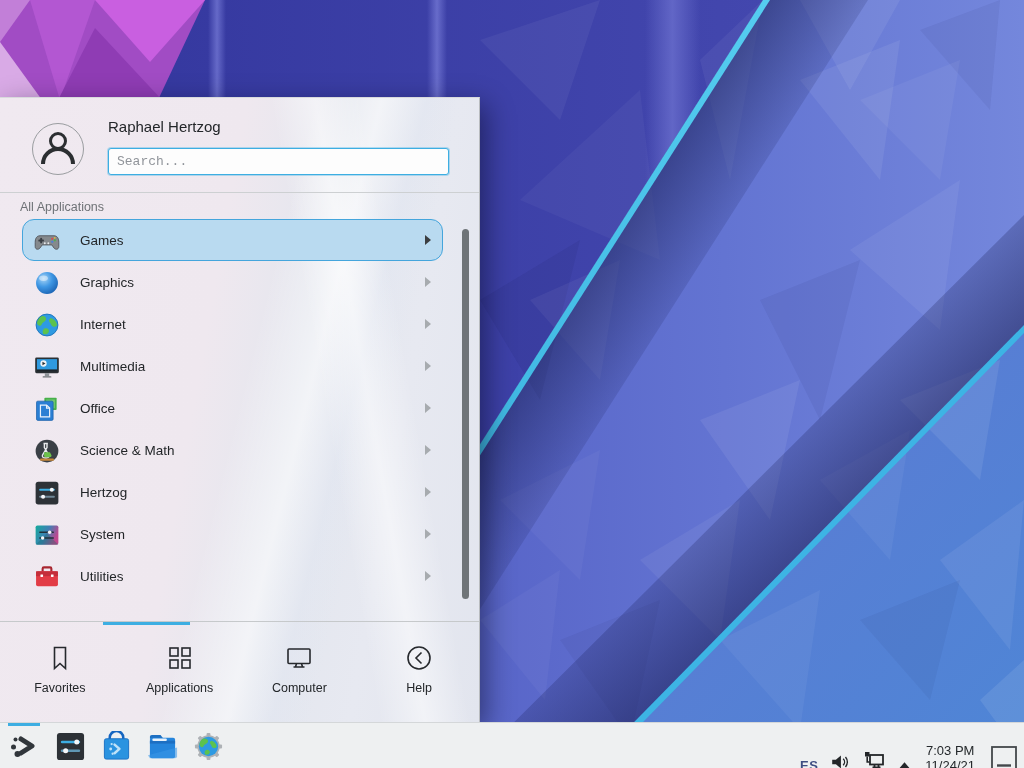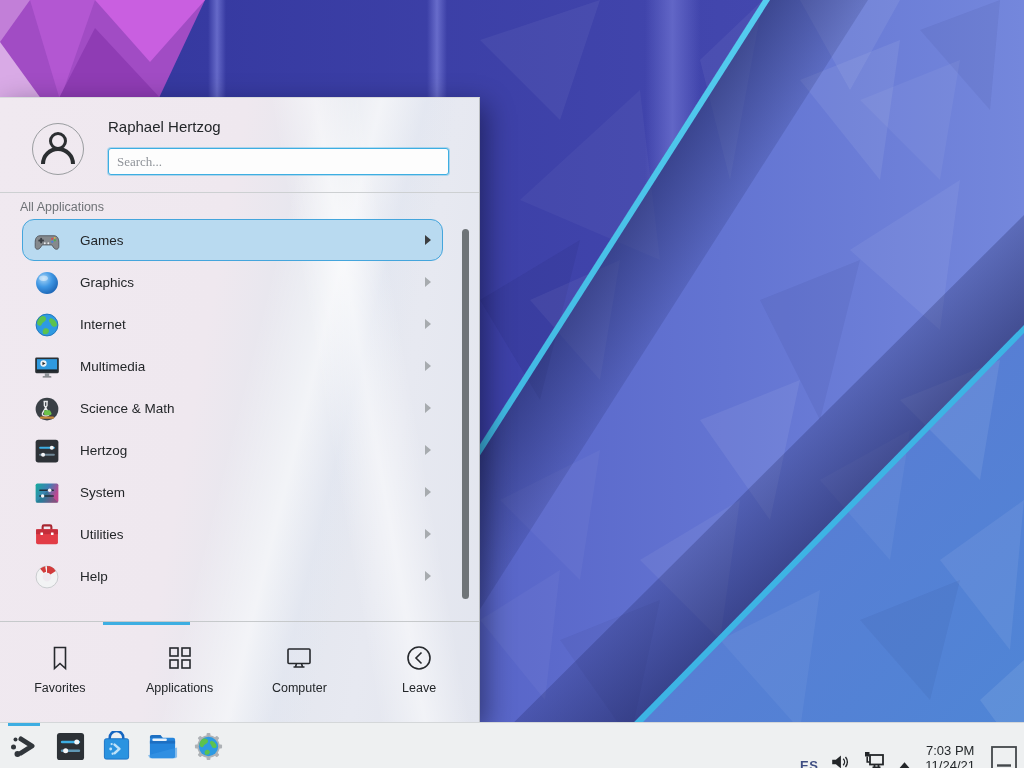--- a/index.html
+++ b/index.html
@@ -27,21 +27,21 @@
     transform:skewX(10deg); pointer-events:none;
   }
   .menu-inner { position:absolute; inset:0; z-index:2; }
 
   .menu-header { position:absolute; left:0; top:0; right:0; height:95px; border-bottom:1px solid #cdd0d2; }
   .avatar { position:absolute; left:32px; top:25px; width:52px; height:52px; border:1px solid #9a9da0; border-radius:50%; }
   .username { position:absolute; left:108px; top:20px; font-size:15px; color:#232629; }
   .search { position:absolute; left:108px; top:50px; width:341px; height:27px;
     background:#fdfdfd; border:1px solid #3daee2; border-radius:3px;
     box-shadow:0 0 0 1px rgba(61,174,226,0.35);
-    font-family:Liberation Serif, serif; font-size:13px; color:#232629;
+    font-family:Liberation Mono, monospace; font-size:13px; color:#232629;
     padding:0 8px; outline:none; }
   .search::placeholder { color:#90949a; opacity:1; }
 
   .section-label { position:absolute; left:20px; top:102px; font-size:12.5px; color:#6e7276; }
 
   .cat-list { position:absolute; left:0; top:121px; right:0; height:402px; overflow:hidden; }
   .cat-row { position:relative; height:42px; margin:0 36px 0 22px; border:1px solid transparent;
     border-radius:12px; display:flex; align-items:center; cursor:default; }
   .cat-row.selected { background:#b9daf0; border-color:#44a5dc; }
   .cat-icon { position:absolute; left:10px; top:7px; width:28px; height:28px; }
@@ -234,20 +234,32 @@
             <rect x="4.5" y="19" width="23" height="2" fill="#1c242a"></rect>
             <circle cx="12" cy="12" r="3.6" fill="#f2f4f6"></circle>
             <path d="M10.8 9.9 L14.3 12 L10.8 14.1 Z" fill="#2b3034"></path>
             <rect x="13.5" y="23" width="5" height="3.5" fill="#8f9499"></rect>
             <rect x="11" y="26.5" width="10" height="1.5" rx="0.7" fill="#6e7377"></rect>
           </svg>
           <span class="cat-label">Multimedia</span>
           <span class="chev"></span>
         </div>
 
+        <div class="cat-row">
+          <svg class="cat-icon" viewBox="0 0 32 32">
+            <rect x="13" y="3" width="14" height="14" rx="1" fill="#47b04a"></rect>
+            <rect x="15" y="5" width="10" height="10" rx="0.5" fill="#8fd890" opacity="0.6"></rect>
+            <rect x="4" y="7" width="19" height="22" rx="1.5" fill="#2a7fd4"></rect>
+            <rect x="4" y="7" width="19" height="22" rx="1.5" fill="none" stroke="#1b5ea8" stroke-width="0.8"></rect>
+            <path d="M8.5 11.5 h7 l3.5 3.5 v10 h-10.5 z" fill="none" stroke="#eaf2fb" stroke-width="1.4"></path>
+            <path d="M15.5 11.5 v3.5 h3.5" fill="none" stroke="#eaf2fb" stroke-width="1.4"></path>
+          </svg>
+          <span class="cat-label">Office</span>
+          <span class="chev"></span>
+        </div>
 
         <div class="cat-row">
           <svg class="cat-icon" viewBox="0 0 32 32">
             <circle cx="16" cy="16" r="13" fill="#3a4046"></circle>
             <path d="M13.5 7.5 h5 M14.5 7.5 v4.5 l5 8.5 c1 2 -0.5 3.5 -2.8 3.5 h-1.4 c-2.3 0 -3.8 -1.5 -2.8 -3.5 l5 -8.5 v-4.5" fill="none" stroke="#e8eaec" stroke-width="1.6" transform="translate(-1.5 0)"></path>
             <path d="M11.2 18.5 l6.6 0 l1.7 3 c0.8 1.5 -0.4 2.5 -2.1 2.5 h-4.1 c-1.7 0 -2.9 -1 -2.1 -2.5 z" fill="#6cc24a" transform="translate(1.5 -1)"></path>
             <rect x="8" y="24.5" width="16" height="2.6" rx="1.2" fill="#c8883a"></rect>
           </svg>
           <span class="cat-label">Science &amp; Math</span>
           <span class="chev"></span>
@@ -290,34 +302,20 @@
             <path d="M11 10 V6.5 a1.5 1.5 0 0 1 1.5 -1.5 h7 a1.5 1.5 0 0 1 1.5 1.5 V10" fill="none" stroke="#a82630" stroke-width="2.4"></path>
             <rect x="3.5" y="9.5" width="25" height="17" rx="2" fill="#e23c46"></rect>
             <rect x="3.5" y="9.5" width="25" height="5.5" fill="#c42e3a"></rect>
             <rect x="8.5" y="13" width="3" height="3" rx="0.5" fill="#ffffff"></rect>
             <rect x="20.5" y="13" width="3" height="3" rx="0.5" fill="#ffffff"></rect>
           </svg>
           <span class="cat-label">Utilities</span>
           <span class="chev"></span>
         </div>
 
-        <div class="cat-row">
-          <svg class="cat-icon" viewBox="0 0 32 32">
-            <circle cx="16" cy="16" r="12.5" fill="#f2f3f4" stroke="#c4c7c9" stroke-width="1"></circle>
-            <path d="M16 3.5 A12.5 12.5 0 0 1 26 9 L19.5 13.5 A5 5 0 0 0 16 12 Z" fill="#d23c3c"></path>
-            <path d="M16 3.5 A12.5 12.5 0 0 0 6 9 L12.5 13.5 A5 5 0 0 1 16 12 Z" fill="#d23c3c" transform="scale(-1,1) translate(-32,0)" opacity="0"></path>
-            <path d="M6 9 A12.5 12.5 0 0 0 6 23 L12.5 18.5 A5 5 0 0 1 12.5 13.5 Z" fill="#d23c3c" opacity="0"></path>
-            <path d="M4.6 10.2 L11.4 13.8 M27.4 10.2 L20.6 13.8" stroke="#d23c3c" stroke-width="0"></path>
-            <path d="M8.2 6.7 A12.5 12.5 0 0 1 13.9 3.7 L15 10 A6 6 0 0 0 12.3 11.5 Z" fill="#d23c3c"></path>
-            <path d="M23.8 6.7 A12.5 12.5 0 0 0 18.1 3.7 L17 10 A6 6 0 0 1 19.7 11.5 Z" fill="#d23c3c"></path>
-            <circle cx="16" cy="16" r="5" fill="#efe9ef"></circle>
-          </svg>
-          <span class="cat-label">Help</span>
-          <span class="chev"></span>
-        </div>
       </div>
 
       <div class="scrollbar"></div>
 
       <div class="menu-footer">
         <div class="tab-indicator"></div>
 
         <div class="tab">
           <svg width="30" height="30" viewBox="0 0 30 30">
             <path d="M9.5 4.5 h11 v21 l-5.5 -5 -5.5 5 z" fill="none" stroke="#26292d" stroke-width="1.6"></path>
@@ -342,21 +340,21 @@
           </svg>
           <span class="tab-label">Computer</span>
         </div>
 
 
         <div class="tab">
           <svg width="30" height="30" viewBox="0 0 30 30">
             <circle cx="15" cy="15" r="11" fill="none" stroke="#26292d" stroke-width="1.6"></circle>
             <path d="M17.5 9.5 L12 15 l5.5 5.5" fill="none" stroke="#26292d" stroke-width="1.6"></path>
           </svg>
-          <span class="tab-label">Leave</span>
+          <span class="tab-label">Help</span>
         </div>
       </div>
 
     </div>
   </div>
 
   <div class="taskbar">
     <div class="task-indicator"></div>
 
     <div class="launchers">

